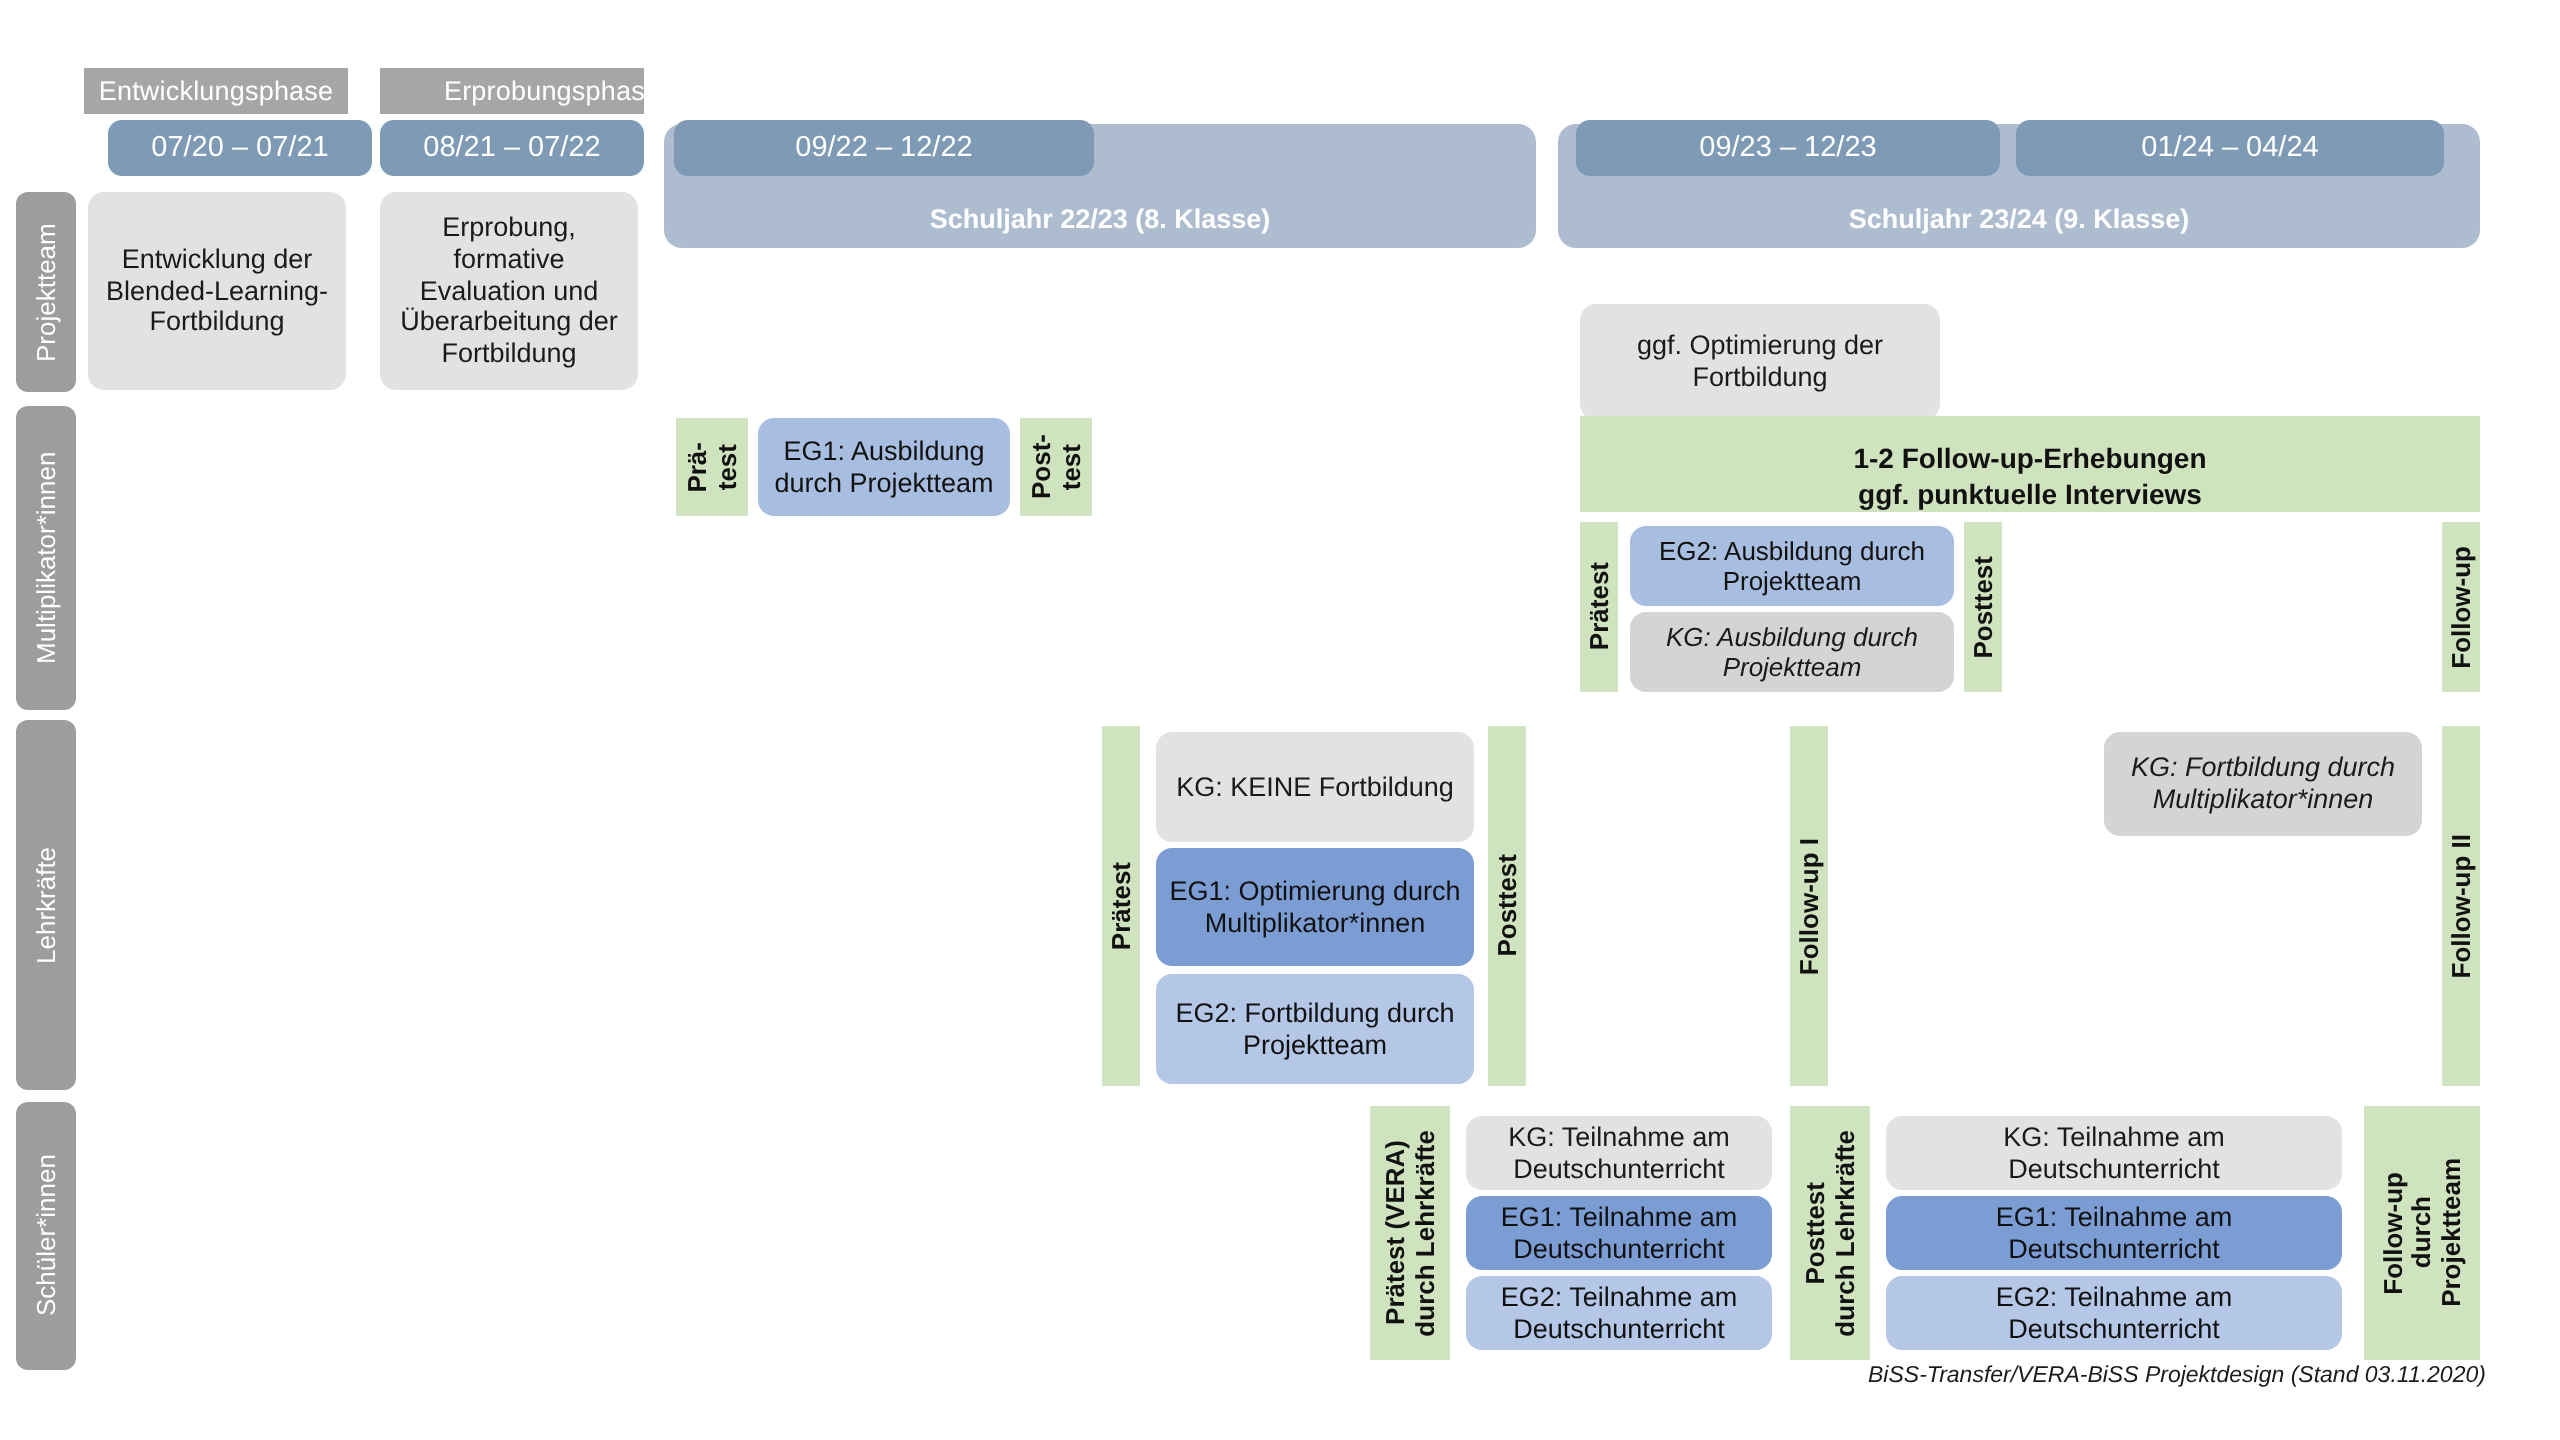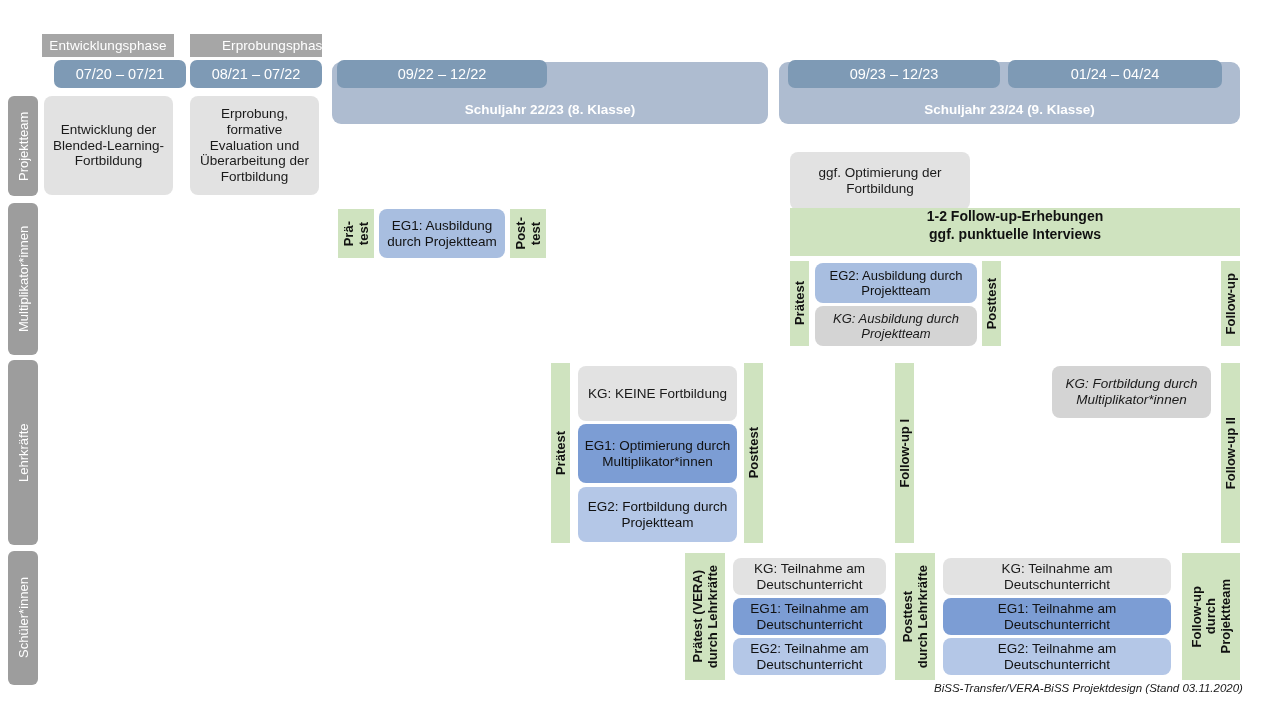--- a/index.html
+++ b/index.html
@@ -83,21 +83,21 @@
     text-align:center;
     line-height:1.05;
   }
   .vtext.bold{font-weight:bold;}
   .vpair{display:flex;flex-direction:row;align-items:center;justify-content:center;height:100%;gap:1px;}
   .vpair .vtext{font-weight:bold;}
 
   
   .green-banner{
     background:#cfe3bf;color:#111;
-    display:flex;align-items:flex-start;justify-content:center;
+    display:flex;align-items:flex-end;justify-content:center;
     text-align:center;font-weight:bold;font-size:14px;line-height:1.25;
   }
 
   .footer{
     position:absolute;
     font-style:italic;font-size:11.5px;color:#1a1a1a;
     white-space:nowrap;
   }
 </style>
 </head>

